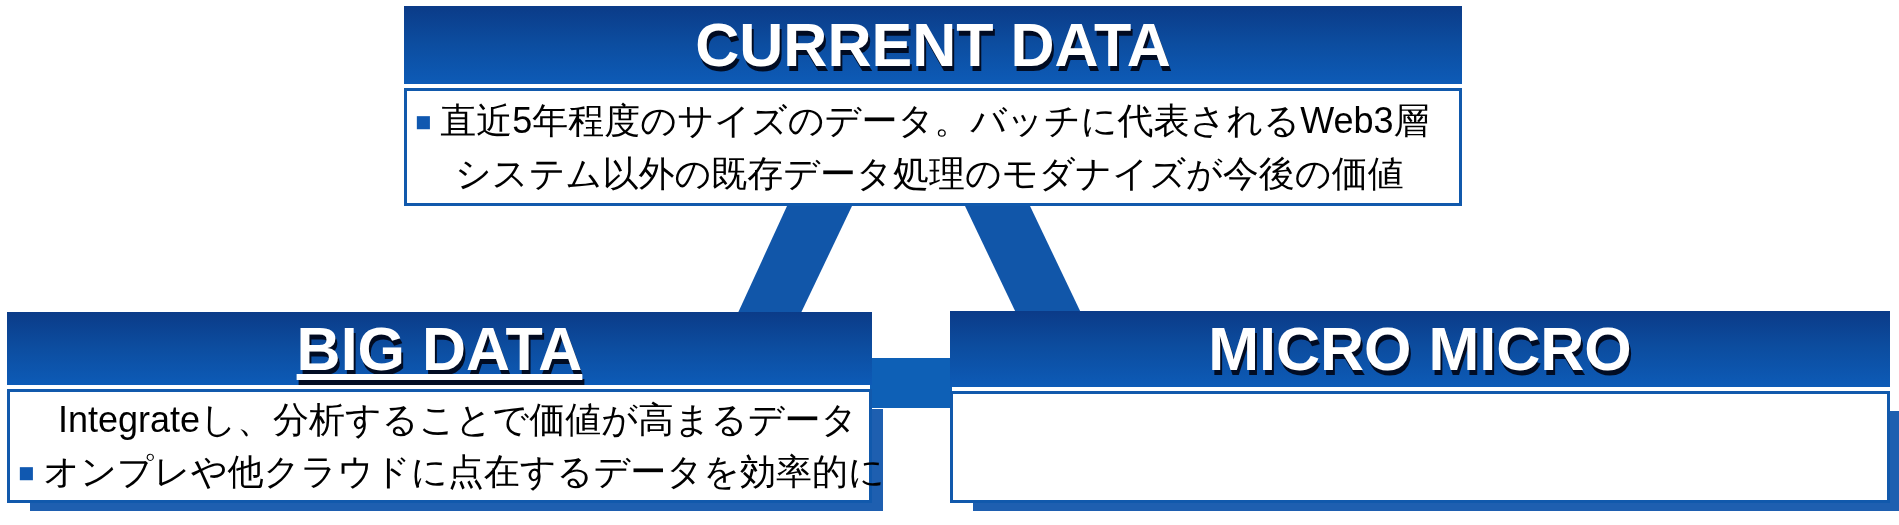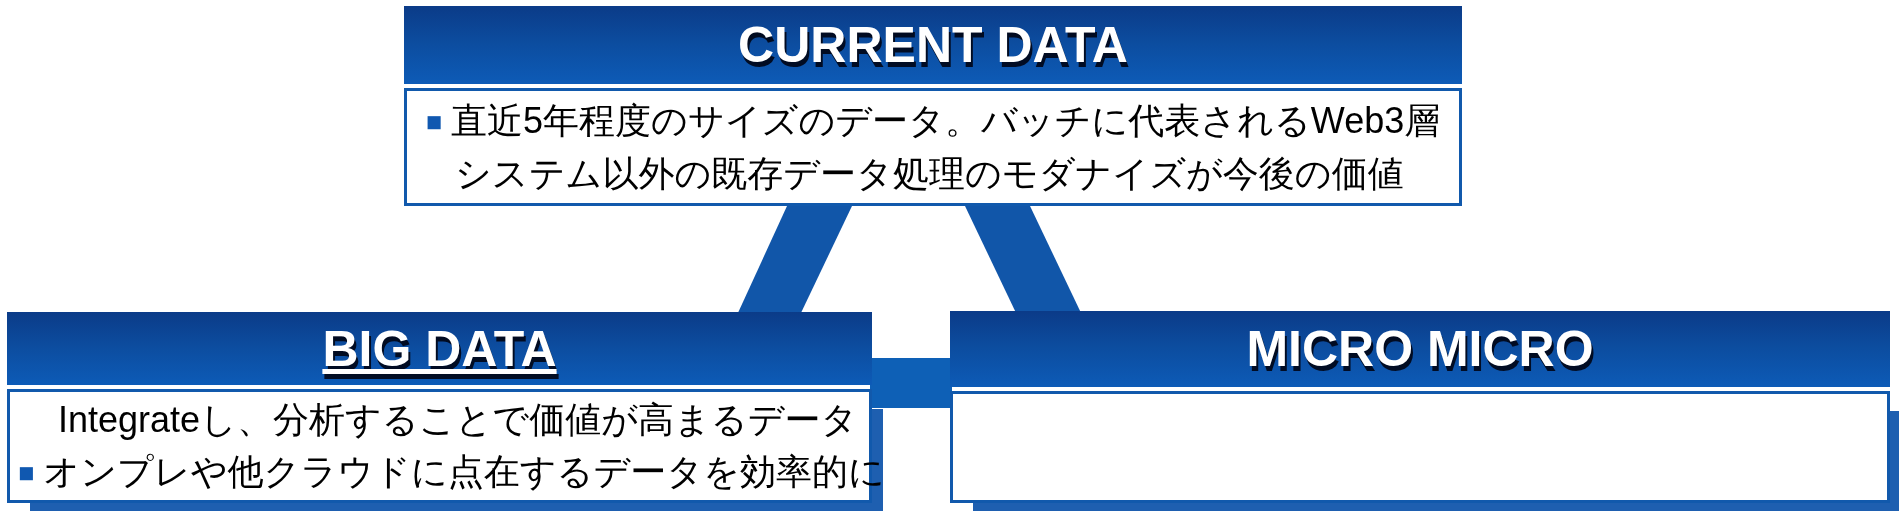--- a/index.html
+++ b/index.html
@@ -18,42 +18,42 @@
     z-index: 1;
   }
   .box { position: absolute; z-index: 2; }
   .hdr {
     display: flex;
     align-items: center;
     justify-content: center;
     background: linear-gradient(180deg, #0b3b88 0%, #0c4c9e 45%, #0d5bb7 100%);
     color: #ffffff;
     font-weight: bold;
-    font-size: 50px;
+    font-size: 61px;
     letter-spacing: 0px;
     text-shadow: 2px 5px 0 rgba(0, 0, 12, 0.85);
     white-space: nowrap;
   }
   .bdy {
     margin-top: 4px;
     background: #ffffff;
     border: 3px solid #1159ac;
     box-sizing: border-box;
     display: flex;
     flex-direction: column;
     justify-content: center;
     padding: 0 8px 0 48px;
   }
   .line {
     font-size: 36px;
     line-height: 52px;
     color: #000000;
     white-space: nowrap;
   }
-  .line.first { text-indent: -40px; text-align: center; }
+  .line.first { text-indent: -40px; }
   .bullet {
     display: inline-block;
     text-indent: 0;
     color: #1058b0;
     font-size: 27px;
     margin-right: 9px;
     vertical-align: 2px;
   }
   
   .box.current { left: 404px; top: 6px; width: 1058px; }

